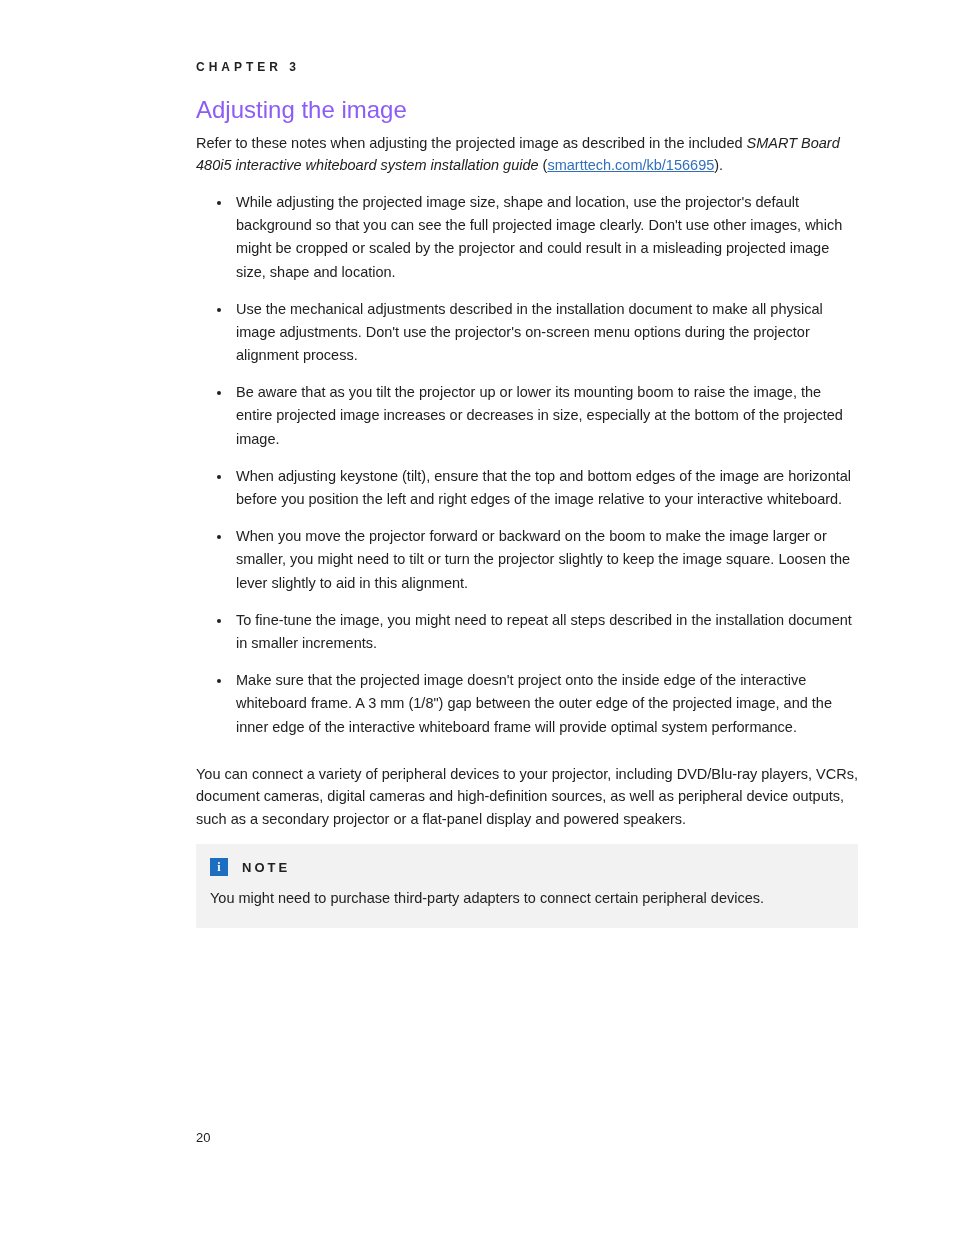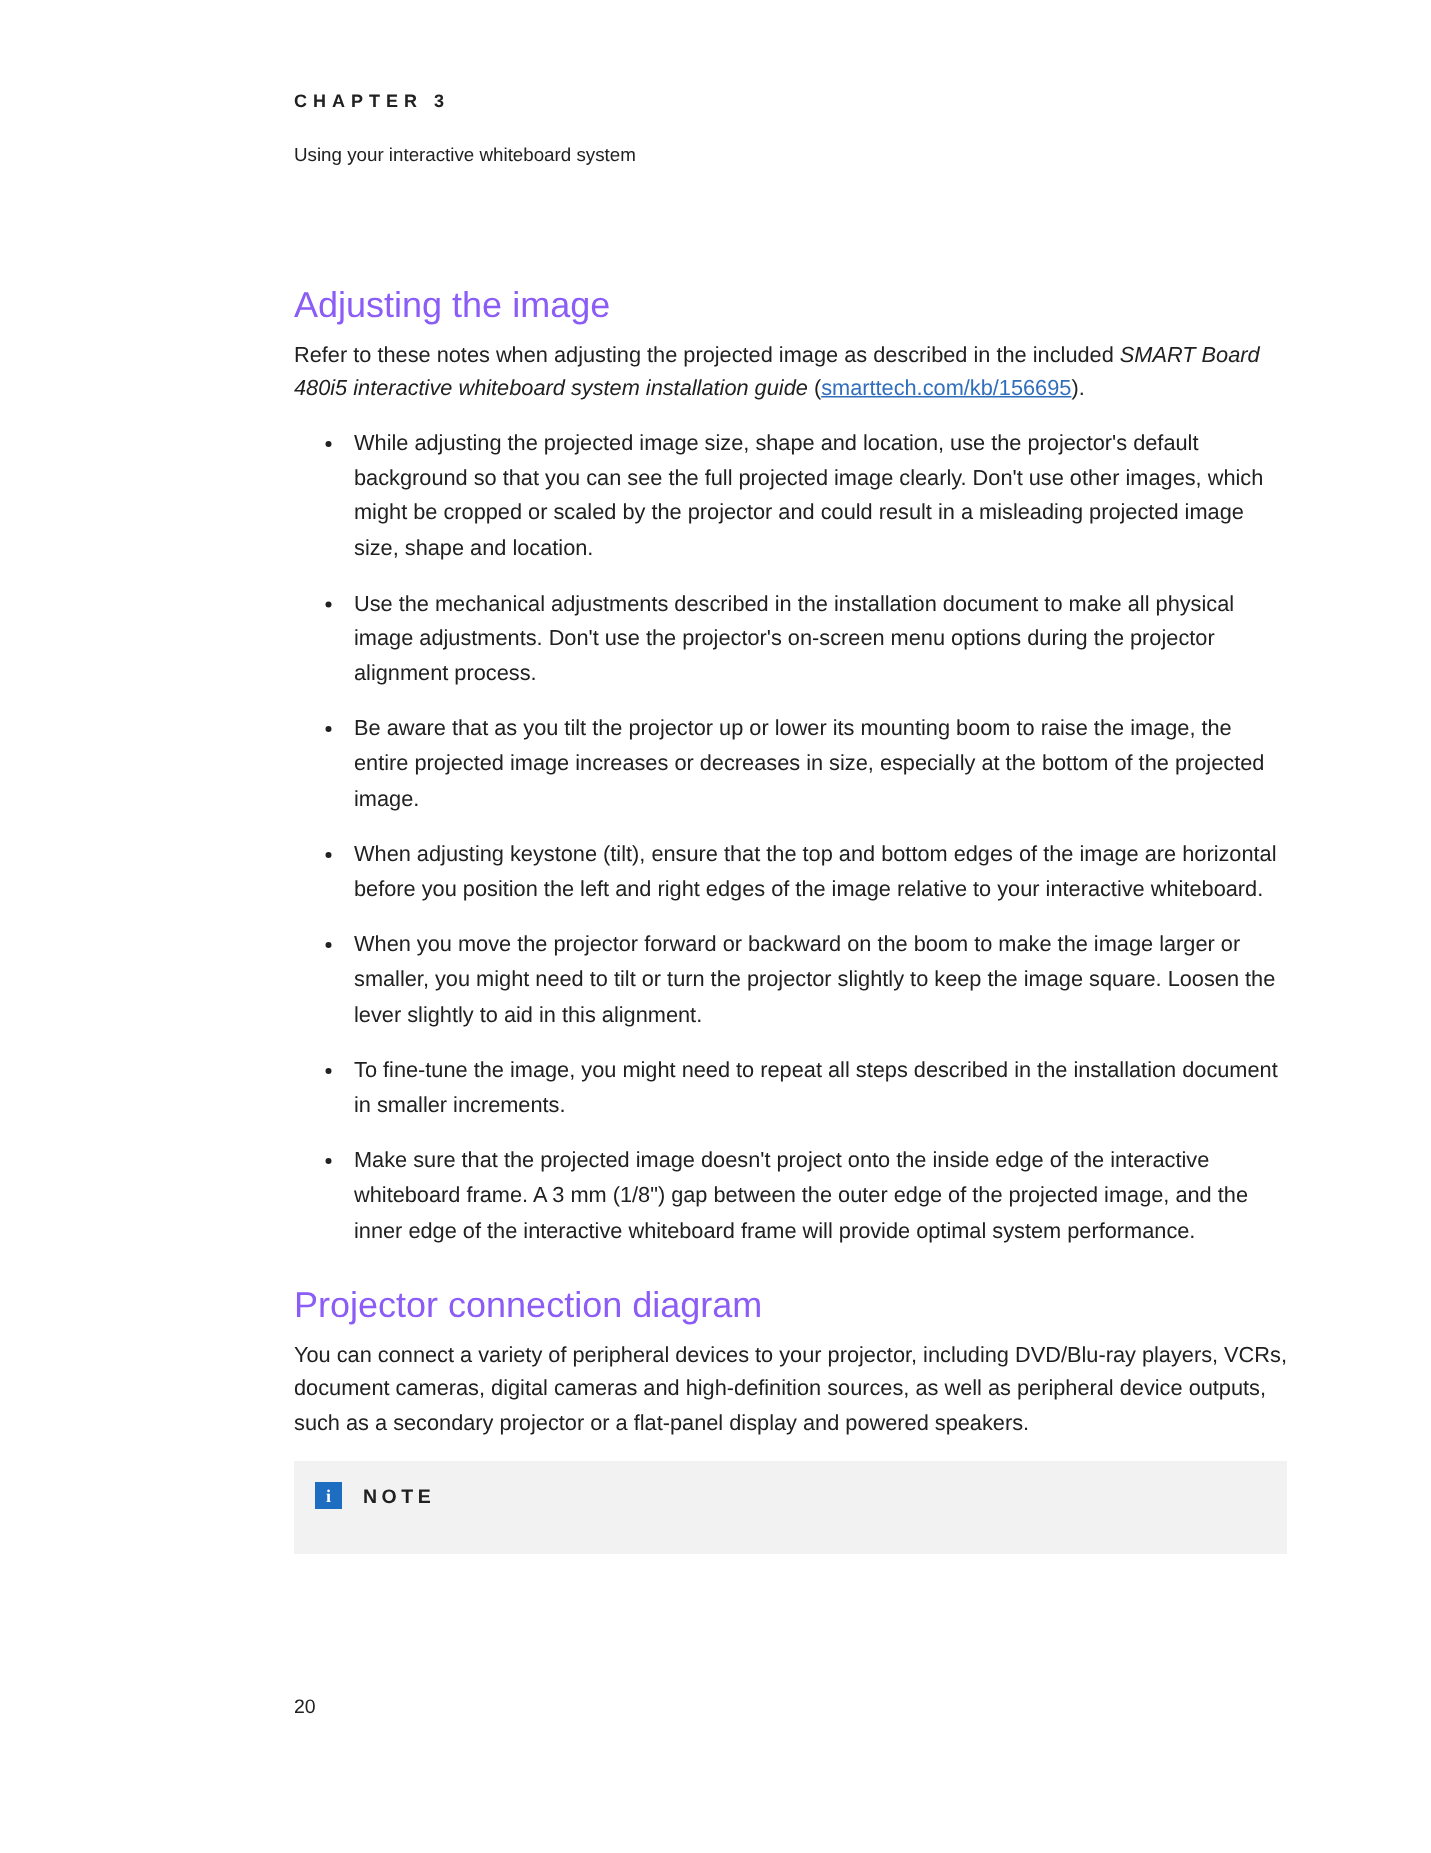--- a/index.html
+++ b/index.html
@@ -90,41 +90,40 @@
     bottom: 90px;
     font-size: 13px;
   }
 </style>
 </head>
 <body>
 
 <div class="page">
 
   <div class="chapter-line">CHAPTER 3</div>
-  <div class="chapter-sub">Using your interactive whiteboard system</div>
 
   <h2 class="section">Adjusting the image</h2>
   <p class="body">
     <span>Refer to these notes when adjusting the projected image as described in the included </span><span class="italic">SMART Board 480i5 interactive whiteboard system installation guide</span><span> (</span><a class="link">smarttech.com/kb/156695</a><span>).</span>
   </p>
 
   <ul class="bullets">
     <li>While adjusting the projected image size, shape and location, use the projector's default background so that you can see the full projected image clearly. Don't use other images, which might be cropped or scaled by the projector and could result in a misleading projected image size, shape and location.</li>
     <li>Use the mechanical adjustments described in the installation document to make all physical image adjustments. Don't use the projector's on-screen menu options during the projector alignment process.</li>
     <li>Be aware that as you tilt the projector up or lower its mounting boom to raise the image, the entire projected image increases or decreases in size, especially at the bottom of the projected image.</li>
     <li>When adjusting keystone (tilt), ensure that the top and bottom edges of the image are horizontal before you position the left and right edges of the image relative to your interactive whiteboard.</li>
     <li>When you move the projector forward or backward on the boom to make the image larger or smaller, you might need to tilt or turn the projector slightly to keep the image square. Loosen the lever slightly to aid in this alignment.</li>
     <li>To fine-tune the image, you might need to repeat all steps described in the installation document in smaller increments.</li>
     <li>Make sure that the projected image doesn't project onto the inside edge of the interactive whiteboard frame. A 3 mm (1/8") gap between the outer edge of the projected image, and the inner edge of the interactive whiteboard frame will provide optimal system performance.</li>
   </ul>
 
-  <h2 class="section">Projector connection diagram</h2>
   <p class="body">You can connect a variety of peripheral devices to your projector, including DVD/Blu-ray players, VCRs, document cameras, digital cameras and high-definition sources, as well as peripheral device outputs, such as a secondary projector or a flat-panel display and powered speakers.</p>
 
   <div class="note-box">
     <div class="note-head">
       <div class="note-icon">i</div>
       <div class="note-label">NOTE</div>
     </div>
+    <div class="note-body">You might need to purchase third-party adapters to connect certain peripheral devices.</div>
   </div>
 
   <div class="page-num">20</div>
 </div>
 
 </body></html>

